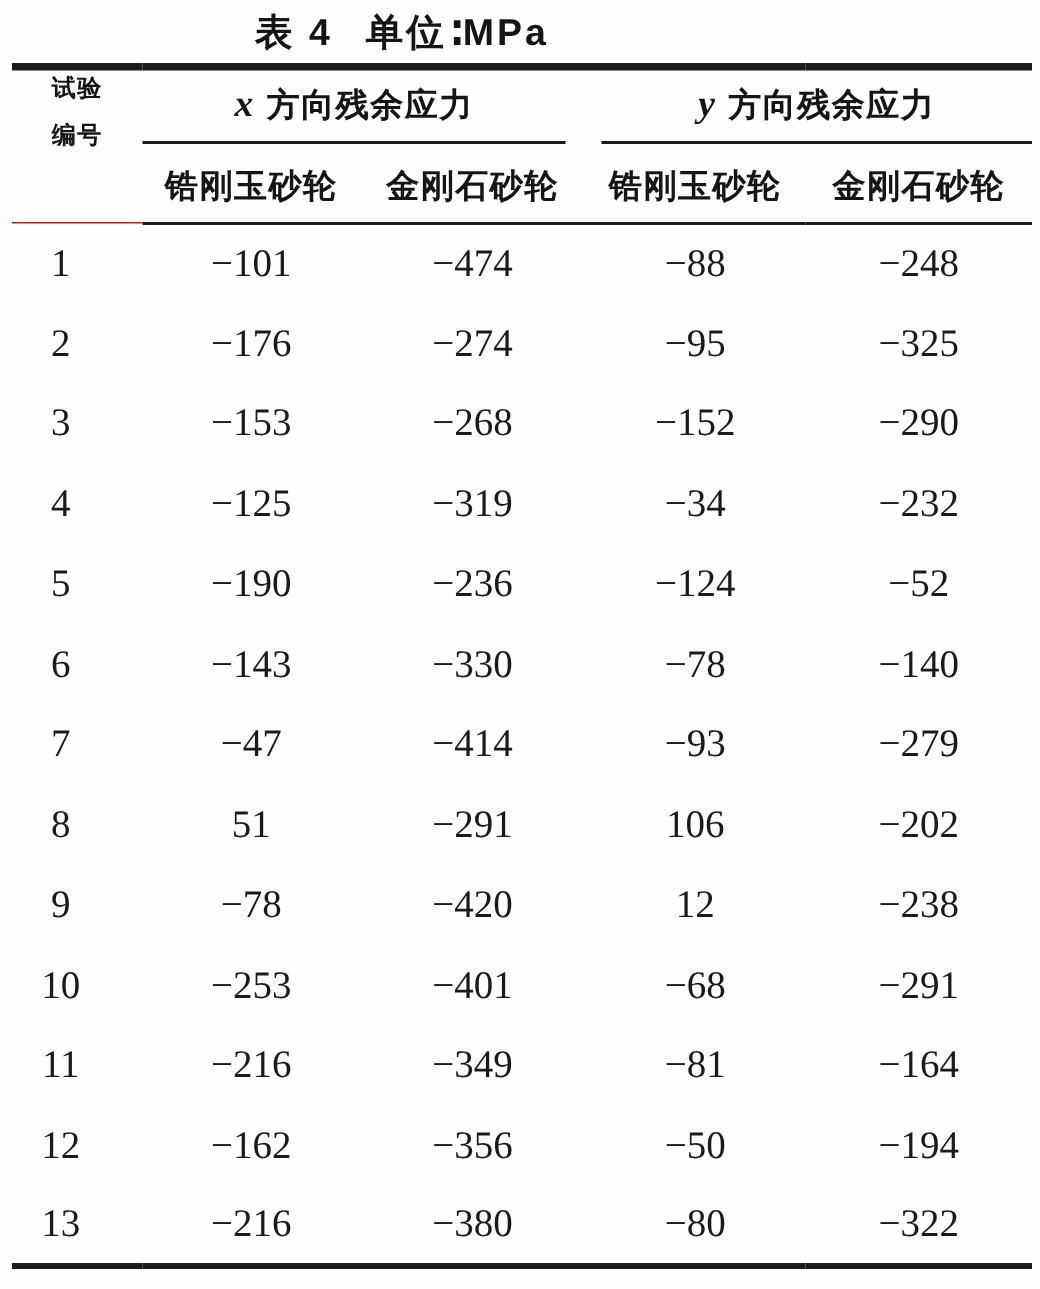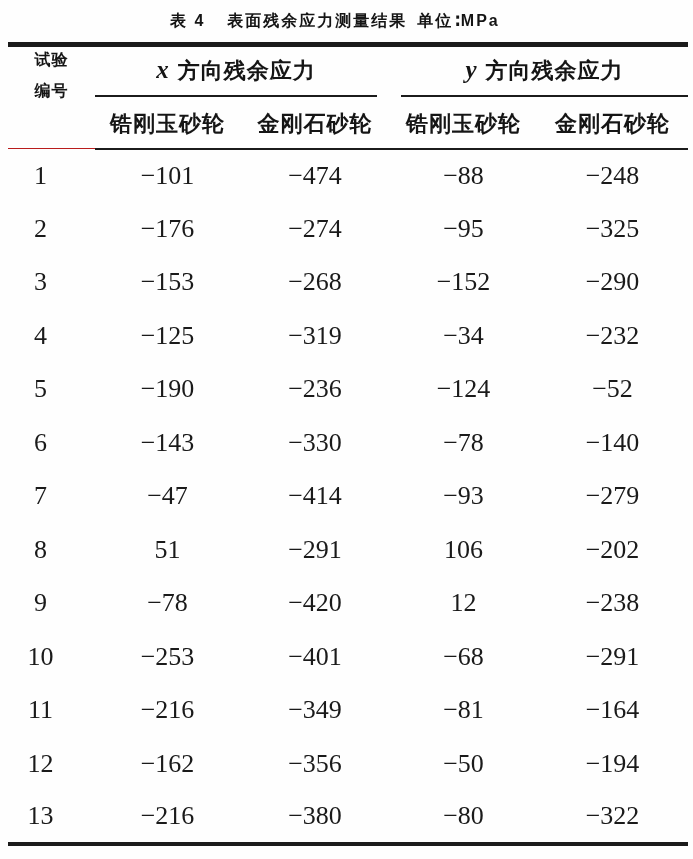--- a/index.html
+++ b/index.html
@@ -19,21 +19,21 @@
   
   .title-row {
     height: 42px;
     display: flex;
     align-items: center;
     padding-left: 170px;
     white-space: nowrap;
   }
   .title-cjk {
     font-weight: bold;
-    font-size: 16px;
+    font-size: 25px;
     letter-spacing: 2px;
   }
   .title-prefix { margin-right: 22px; }
   .title-main { margin-right: 10px; }
   
   table.stress-table {
     border-collapse: collapse;
     table-layout: fixed;
     width: 680px;
     margin-left: 8px;
@@ -96,21 +96,20 @@
   }
   tbody td.row-no { padding-right: 22px; }
 </style>
 </head>
 <body>
 
 <div class="page">
 
   <div class="title-row">
     <span class="title-cjk title-prefix">表 4</span>
-    <span class="title-cjk title-main">表面残余应力测量结果</span>
     <span class="title-cjk">单位∶MPa</span>
   </div>
 
   <table class="stress-table">
     <colgroup>
       <col class="c1">
         <col class="c2">
         <col class="c3">
         <col class="c4">
         <col class="c5">

